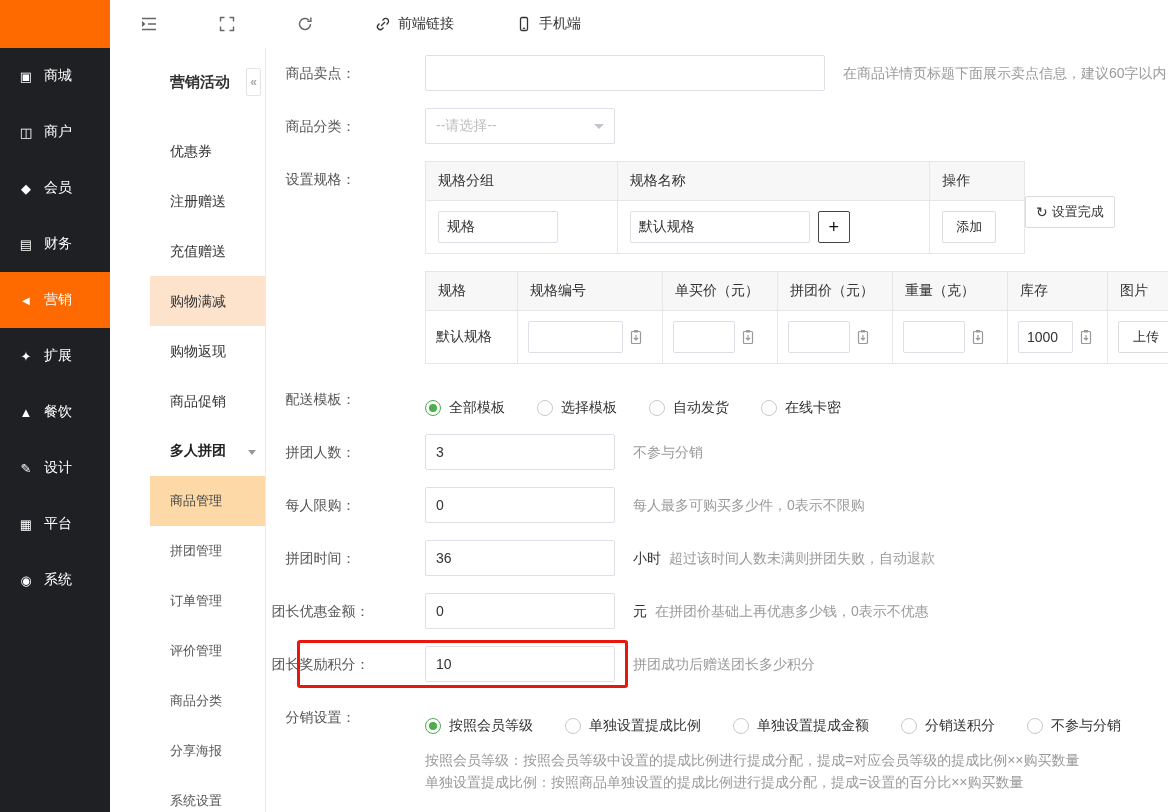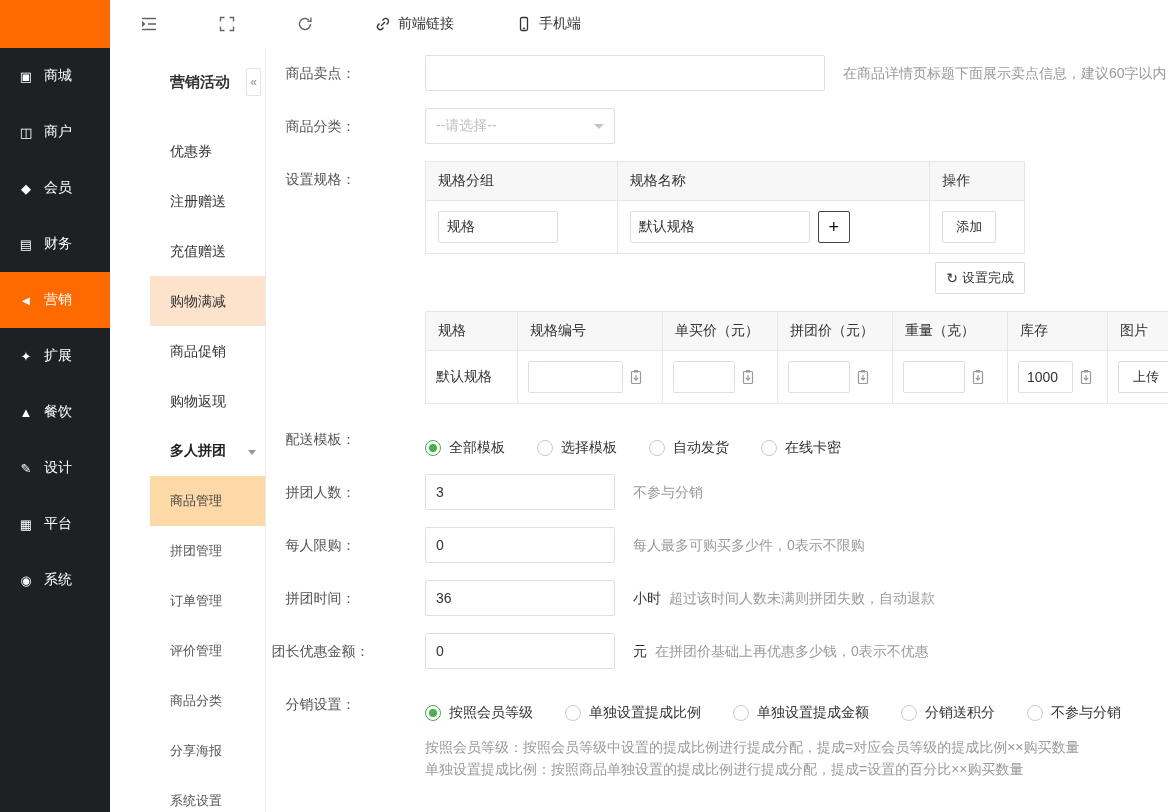--- a/index.html
+++ b/index.html
@@ -32,21 +32,21 @@
   .submenu-group { height:50px; padding-left:20px; font-size:14px; font-weight:bold; color:#222; cursor:pointer; display:flex; align-items:center; gap:22px; }
   .caret-sm { width:0; height:0; border-left:4px solid transparent; border-right:4px solid transparent; border-top:5px solid #999; margin-top:2px; }
   .submenu-sub { height:50px; line-height:50px; padding-left:20px; font-size:13px; color:#555; cursor:pointer; }
   .submenu-sub.active { background:#fcd9a6; color:#444; }
 
   
   .content { position:absolute; left:226px; top:48px; width:942px; height:764px; overflow:hidden; padding-top:7px; background:#fff; z-index:1; }
   .row { display:flex; margin-bottom:17px; }
   .row-label { width:199px; flex:none; text-align:center; padding-right:10px; line-height:36px; color:#555; font-size:14px; }
   .field { display:flex; align-items:center; }
-  .field-col { display:flex; flex-direction:column; align-items:flex-end; }
+  .field-col { display:flex; flex-direction:row; align-items:center; }
 
   .ti { height:36px; border:1px solid #dcdfe6; border-radius:2px; padding:0 10px; font-size:14px; color:#333; outline:none; background:#fff; }
   .w400 { width:400px; } .w190 { width:190px; }
   .ti-sm { height:32px; border:1px solid #dcdfe6; border-radius:2px; padding:0 8px; font-size:14px; color:#333; outline:none; background:#fff; }
 
   .hint { color:#9a9a9a; font-size:14px; margin-left:18px; line-height:36px; white-space:nowrap; }
   .unit { color:#333; font-size:14px; margin-left:18px; line-height:36px; white-space:nowrap; }
   .unit + .hint { margin-left:8px; }
 
   .select { width:190px; height:36px; border:1px solid #dcdfe6; border-radius:2px; background:#fff; display:flex; align-items:center; justify-content:space-between; padding:0 10px; cursor:pointer; }
@@ -179,22 +179,22 @@
   <nav class="submenu">
     <div class="submenu-title">
       <span>营销活动</span>
       <span class="collapse-btn">«</span>
     </div>
     <div class="submenu-list">
       <div class="submenu-item">优惠券</div>
       <div class="submenu-item">注册赠送</div>
       <div class="submenu-item">充值赠送</div>
       <div class="submenu-item hl">购物满减</div>
+      <div class="submenu-item">购物返现</div>
       <div class="submenu-item">商品促销</div>
-      <div class="submenu-item">购物返现</div>
       <div class="submenu-group">
         <span>多人拼团</span>
         <span class="caret-sm"></span>
       </div>
       <div class="submenu-sub active">商品管理</div>
       <div class="submenu-sub">拼团管理</div>
       <div class="submenu-sub">订单管理</div>
       <div class="submenu-sub">评价管理</div>
       <div class="submenu-sub">商品分类</div>
       <div class="submenu-sub">分享海报</div>
@@ -403,20 +403,28 @@
 
     <div class="row">
       <div class="row-label">团长优惠金额：</div>
       <div class="field">
         <input class="ti w190" type="text" value="0" style="">
         <span class="unit">元</span>
         <span class="hint">在拼团价基础上再优惠多少钱，0表示不优惠</span>
       </div>
     </div>
 
+    <div class="row row-points">
+      <div class="row-label">团长奖励积分：</div>
+      <div class="field">
+        <input class="ti w190" type="text" value="10" style="">
+        <span class="hint">拼团成功后赠送团长多少积分</span>
+      </div>
+      <div class="red-box"></div>
+    </div>
 
     <div class="row radio-row" style="margin-bottom:14px">
       <div class="row-label">分销设置：</div>
       <div class="field">
         <span class="radio-opt">
           <span class="radio selected">
               <span class="dot"></span>
             </span>
           <span class="rl">按照会员等级</span>
         </span>

